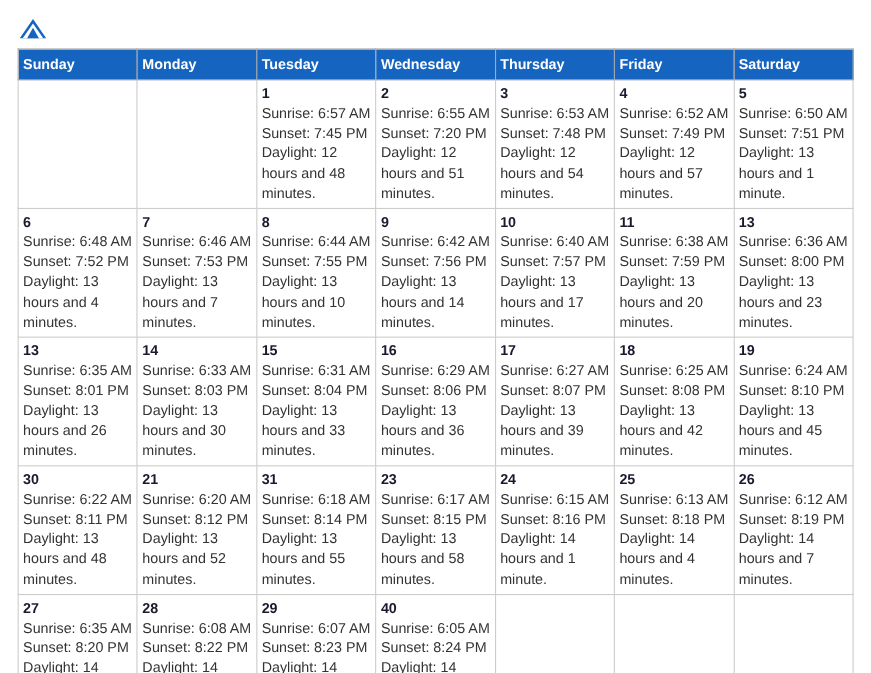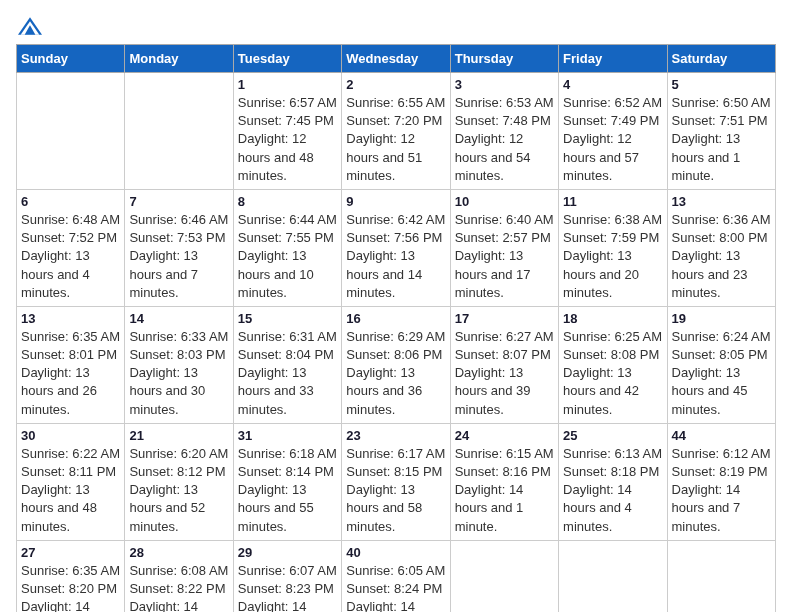--- a/index.html
+++ b/index.html
@@ -172,21 +172,21 @@
         </td>
         <td>
           <div class="day-num">9</div>
           <div class="day-info">Sunrise: 6:42 AM
 Sunset: 7:56 PM
 Daylight: 13 hours and 14 minutes.</div>
         </td>
         <td>
           <div class="day-num">10</div>
           <div class="day-info">Sunrise: 6:40 AM
-Sunset: 2:57 PM
+Sunset: 7:57 PM
 Daylight: 13 hours and 17 minutes.</div>
         </td>
         <td>
           <div class="day-num">11</div>
           <div class="day-info">Sunrise: 6:38 AM
 Sunset: 7:59 PM
 Daylight: 13 hours and 20 minutes.</div>
         </td>
         <td>
           <div class="day-num">13</div>
@@ -228,21 +228,21 @@
         </td>
         <td>
           <div class="day-num">18</div>
           <div class="day-info">Sunrise: 6:25 AM
 Sunset: 8:08 PM
 Daylight: 13 hours and 42 minutes.</div>
         </td>
         <td>
           <div class="day-num">19</div>
           <div class="day-info">Sunrise: 6:24 AM
-Sunset: 8:05 PM
+Sunset: 8:10 PM
 Daylight: 13 hours and 45 minutes.</div>
         </td>
       </tr>
       <tr>
         <td>
           <div class="day-num">30</div>
           <div class="day-info">Sunrise: 6:22 AM
 Sunset: 8:11 PM
 Daylight: 13 hours and 48 minutes.</div>
         </td>
@@ -270,21 +270,21 @@
 Sunset: 8:16 PM
 Daylight: 14 hours and 1 minute.</div>
         </td>
         <td>
           <div class="day-num">25</div>
           <div class="day-info">Sunrise: 6:13 AM
 Sunset: 8:18 PM
 Daylight: 14 hours and 4 minutes.</div>
         </td>
         <td>
-          <div class="day-num">44</div>
+          <div class="day-num">26</div>
           <div class="day-info">Sunrise: 6:12 AM
 Sunset: 8:19 PM
 Daylight: 14 hours and 7 minutes.</div>
         </td>
       </tr>
       <tr>
         <td>
           <div class="day-num">27</div>
           <div class="day-info">Sunrise: 6:35 AM
 Sunset: 8:20 PM

